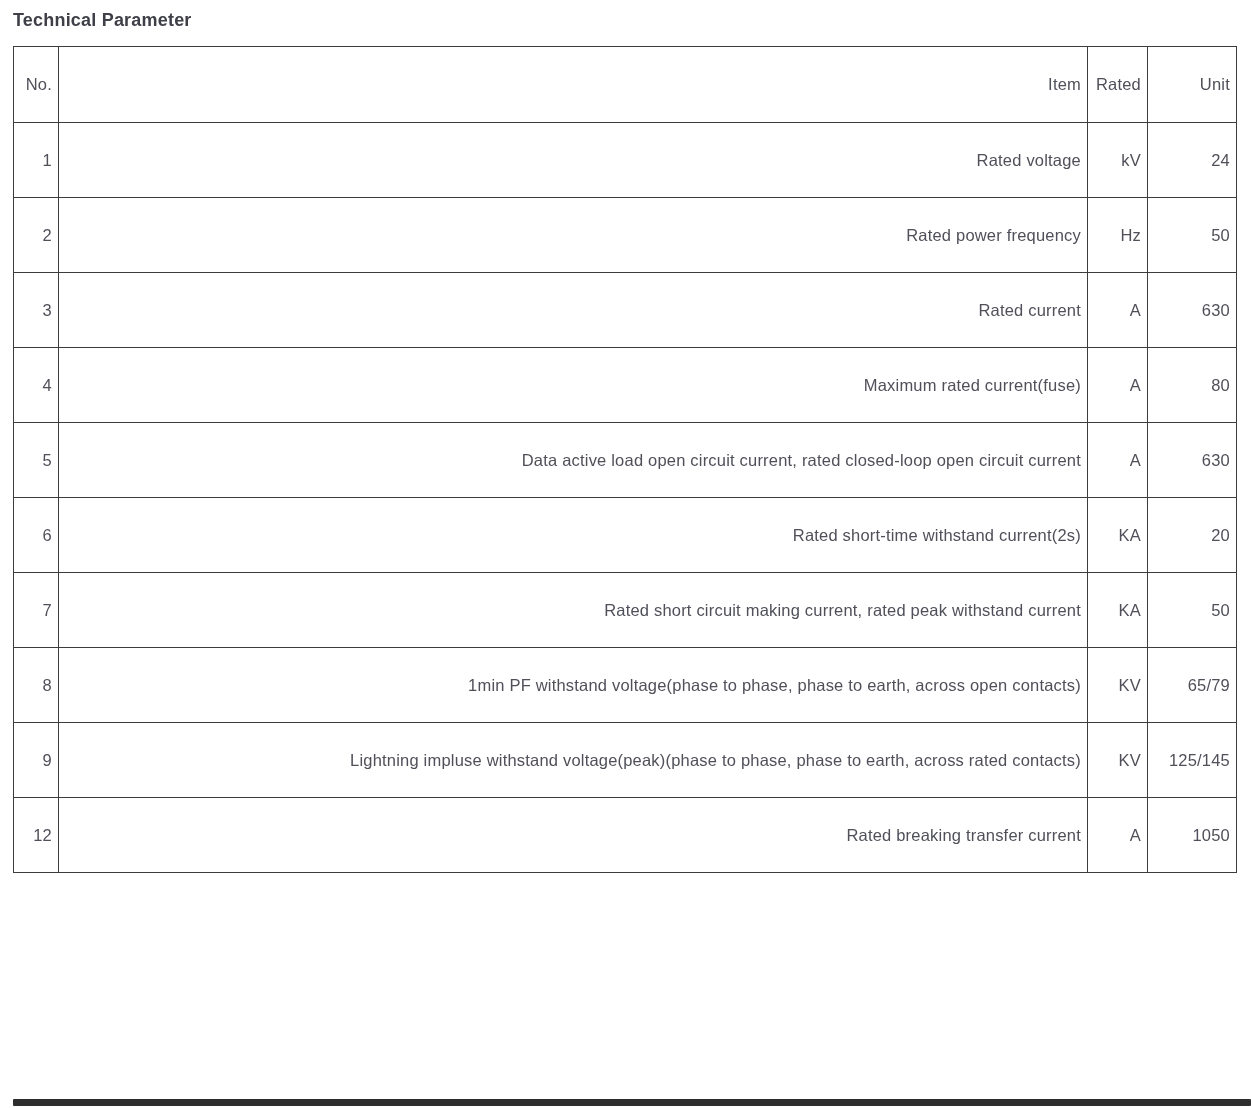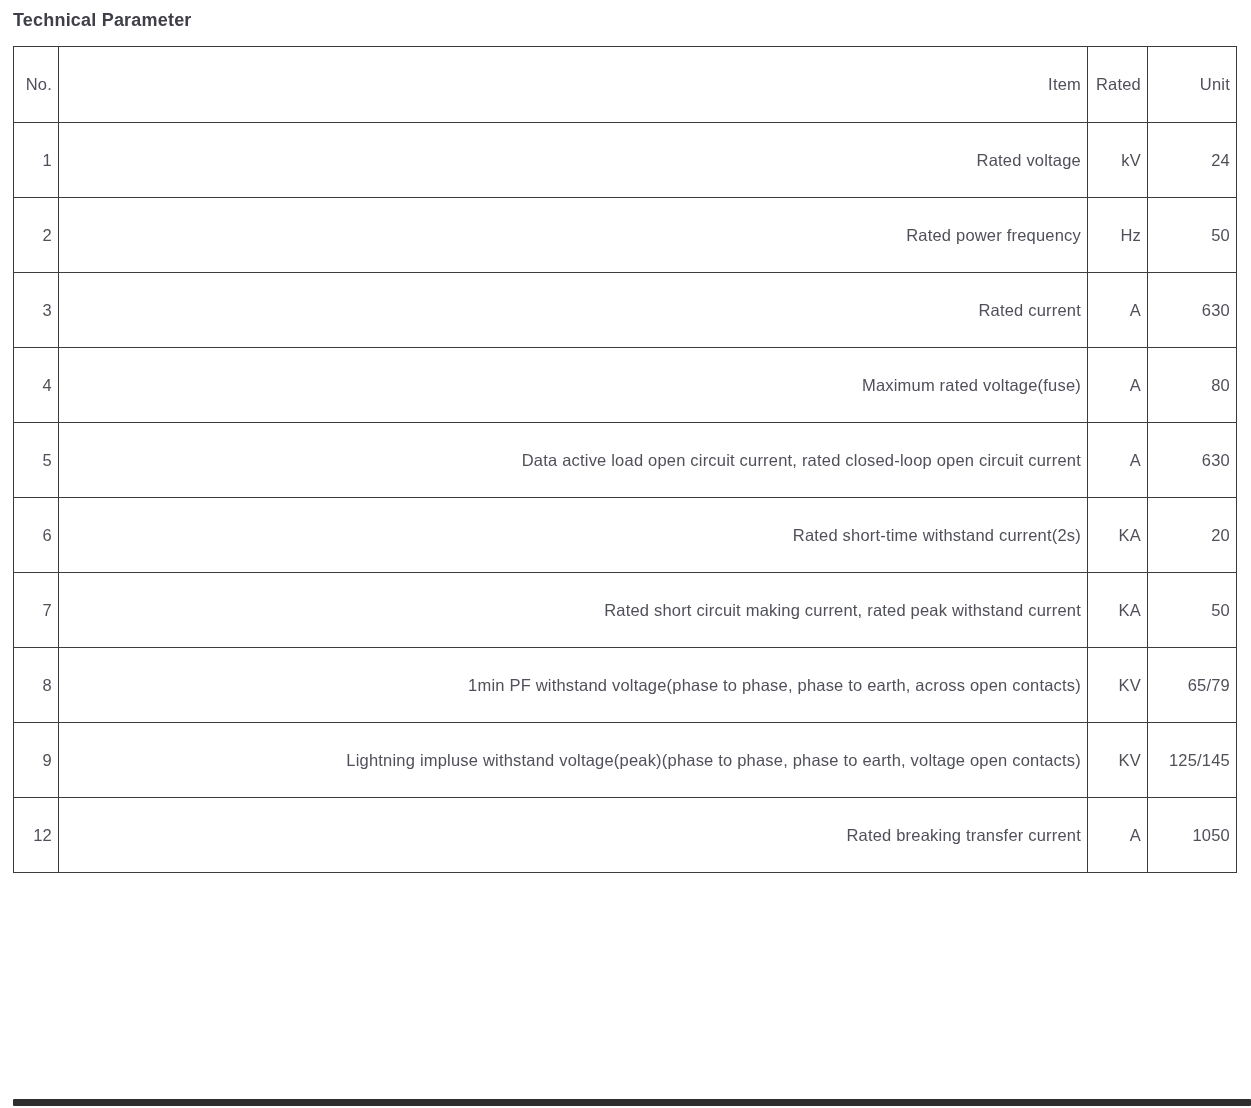--- a/index.html
+++ b/index.html
@@ -93,21 +93,21 @@
           <td>50</td>
         </tr>
         <tr>
           <td>3</td>
           <td>Rated current</td>
           <td>A</td>
           <td>630</td>
         </tr>
         <tr>
           <td>4</td>
-          <td>Maximum rated voltage(fuse)</td>
+          <td>Maximum rated current(fuse)</td>
           <td>A</td>
           <td>80</td>
         </tr>
         <tr>
           <td>5</td>
           <td>Data active load open circuit current, rated closed-loop open circuit current</td>
           <td>A</td>
           <td>630</td>
         </tr>
         <tr>
@@ -123,21 +123,21 @@
           <td>50</td>
         </tr>
         <tr>
           <td>8</td>
           <td>1min PF withstand voltage(phase to phase, phase to earth, across open contacts)</td>
           <td>KV</td>
           <td>65/79</td>
         </tr>
         <tr>
           <td>9</td>
-          <td>Lightning impluse withstand voltage(peak)(phase to phase, phase to earth, voltage open contacts)</td>
+          <td>Lightning impluse withstand voltage(peak)(phase to phase, phase to earth, across rated contacts)</td>
           <td>KV</td>
           <td>125/145</td>
         </tr>
         <tr>
           <td>12</td>
           <td>Rated breaking transfer current</td>
           <td>A</td>
           <td>1050</td>
         </tr>
       </tbody>

